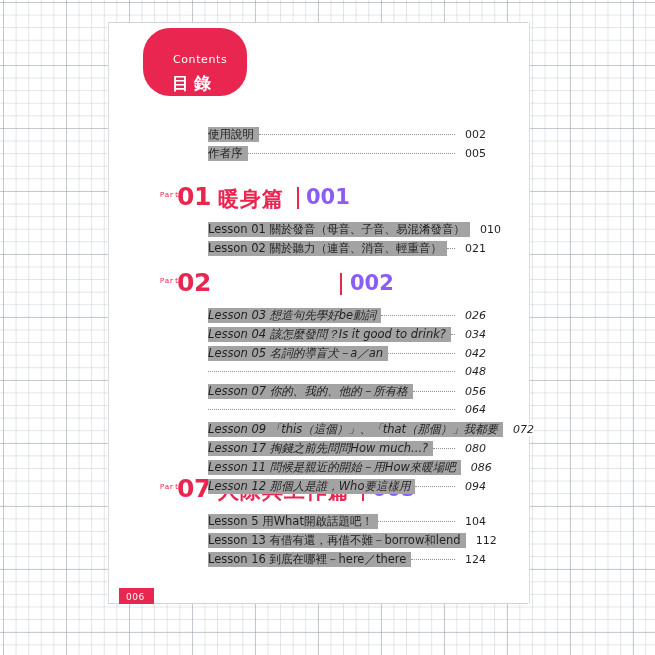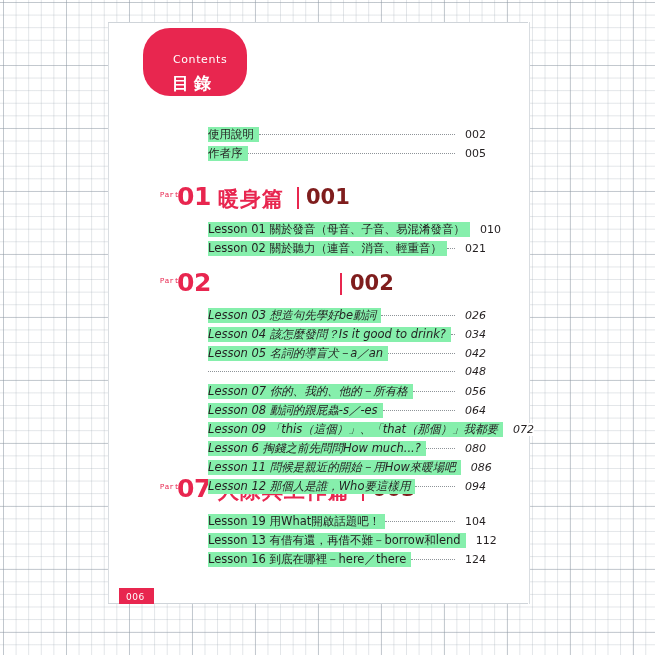--- a/index.html
+++ b/index.html
@@ -109,21 +109,21 @@
     position: relative;
     display: flex;
     align-items: baseline;
     height: 19px;
     font-size: 11.5px;
     color: #231f20;
   }
   .toc-row .t {
     white-space: nowrap;
     padding-right: 5px;
-    background: #86efac;
+    background: #a3a3a3;
     position: relative;
     z-index: 2;
   }
   .toc-row .dots {
     flex: 1 1 auto;
     position: relative;
     height: 1px;
     top: -3px;
     border-bottom: 1px dotted #8e9398;
     z-index: 1;
@@ -182,21 +182,21 @@
     top: 5px;
     width: 1.5px;
     height: 22px;
     background: #e8264f;
   }
   .part-code {
     position: absolute;
     top: 3px;
     font-size: 21px;
     font-weight: bold;
-    color: #7f1d1d;
+    color: #8b5cf6;
     letter-spacing: 0px;
   }
   .part-lessons {
     position: absolute;
     left: 48px;
     width: 278px;
   }
 
   
   .folio {
@@ -294,31 +294,30 @@
       <div class="toc-row">
         <span class="dots"></span>
         <span class="p">048</span>
       </div>
       <div class="toc-row">
         <span class="t">Lesson 07  你的、我的、他的－所有格</span>
         <span class="dots"></span>
         <span class="p">056</span>
       </div>
       <div class="toc-row">
-        <span class="t">Lesson 08  動詞的跟屁蟲-s／-es</span>
         <span class="dots"></span>
         <span class="p">064</span>
       </div>
       <div class="toc-row">
         <span class="t">Lesson 09  「this（這個）」、「that（那個）」我都要</span>
         <span class="dots"></span>
         <span class="p">072</span>
       </div>
       <div class="toc-row">
-        <span class="t">Lesson 6  掏錢之前先問問How much...?</span>
+        <span class="t">Lesson 17  掏錢之前先問問How much...?</span>
         <span class="dots"></span>
         <span class="p">080</span>
       </div>
       <div class="toc-row">
         <span class="t">Lesson 11  問候是親近的開始－用How來暖場吧</span>
         <span class="dots"></span>
         <span class="p">086</span>
       </div>
       <div class="toc-row">
         <span class="t">Lesson 12  那個人是誰，Who要這樣用</span>
@@ -331,21 +330,21 @@
   <div class="part" style="top:474px;">
     <div class="part-head">
       <span class="part-word">Part</span>
       <span class="part-num">07</span>
       <span class="part-title">人際與工作篇</span>
       <span class="part-bar" style="left:202px;"></span>
       <span class="part-code" style="left:212px;">003</span>
     </div>
     <div class="part-lessons" style="top:40px;">
       <div class="toc-row">
-        <span class="t">Lesson 19  用What開啟話題吧！</span>
+        <span class="t">Lesson 5  用What開啟話題吧！</span>
         <span class="dots"></span>
         <span class="p">104</span>
       </div>
       <div class="toc-row">
         <span class="t">Lesson 13  有借有還，再借不難－borrow和lend</span>
         <span class="dots"></span>
         <span class="p">112</span>
       </div>
       <div class="toc-row">
         <span class="t">Lesson 16  到底在哪裡－here／there</span>

